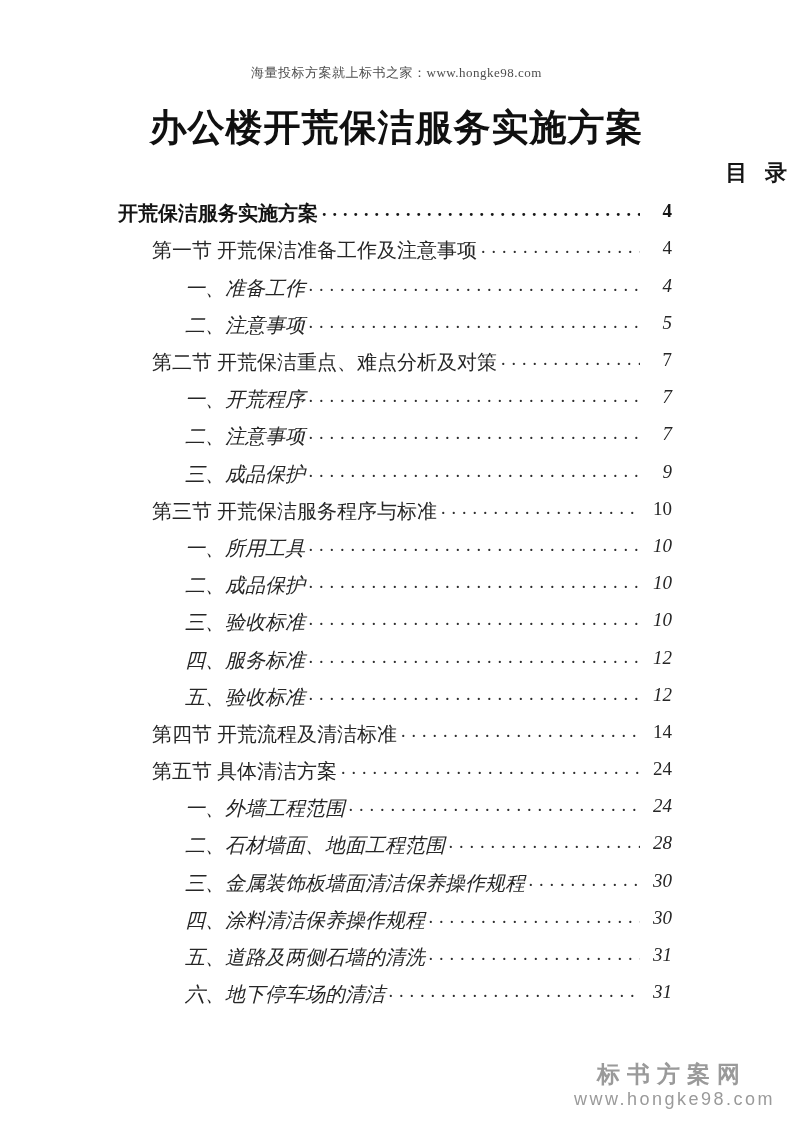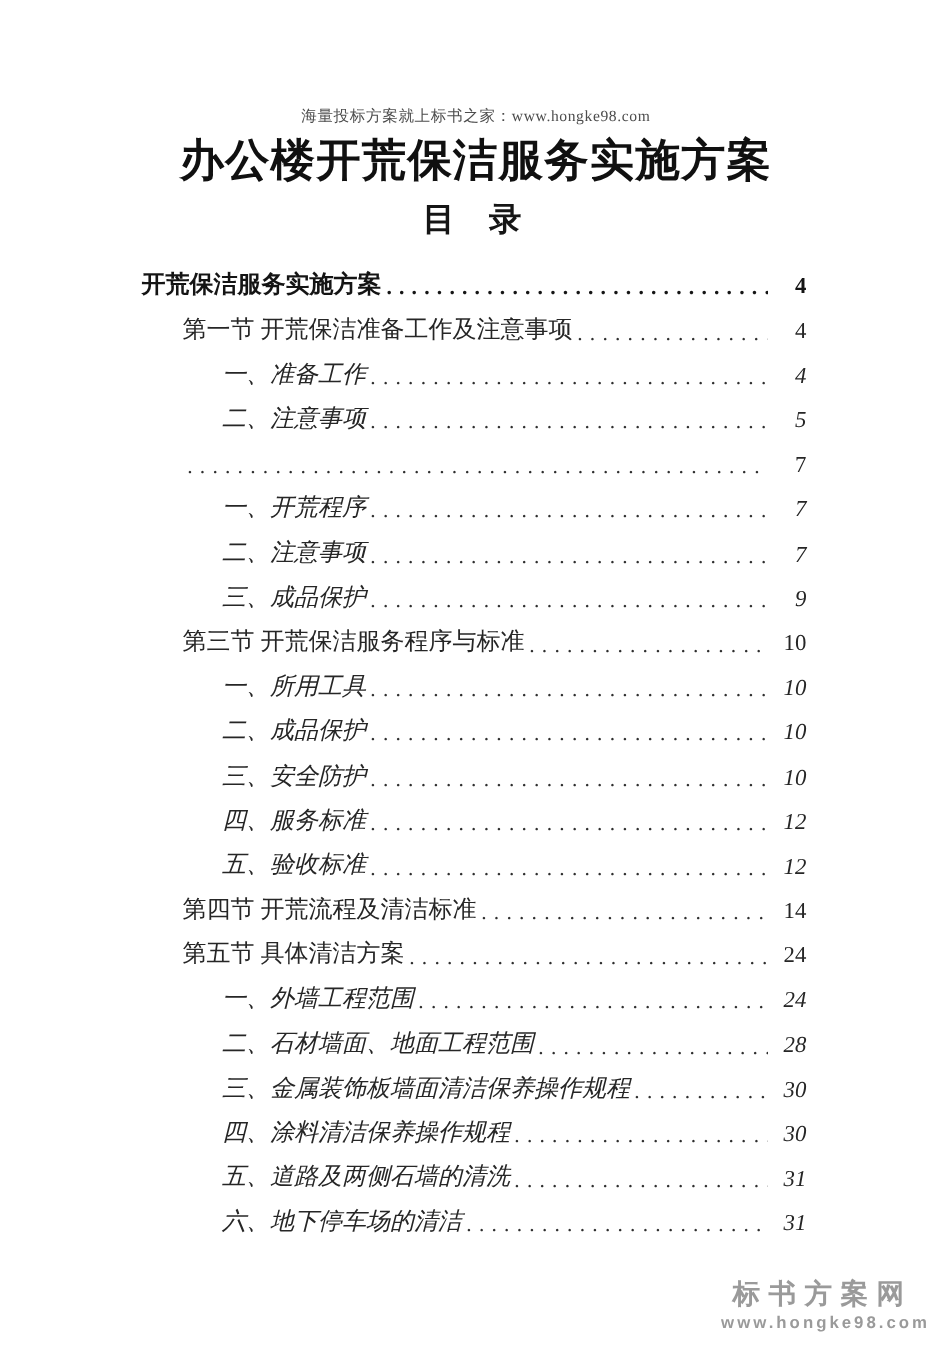--- a/index.html
+++ b/index.html
@@ -6,50 +6,49 @@
   .page {
     position: relative;
     width: 793px;
     height: 1122px;
     background: #ffffff;
     overflow: hidden;
     font-family: "Liberation Serif", "DejaVu Serif", serif;
     color: #1f1f1f;
   }
   .header-note {
-    padding-top: 88px;
+    padding-top: 64px;
     text-align: center;
     font-size: 13px;
     letter-spacing: 0.5px;
     color: #4d4d4d;
   }
   .doc-title {
-    margin-top: 6px;
+    margin-top: 23px;
     text-align: center;
     font-size: 37px;
     font-weight: bold;
     letter-spacing: 1px;
     color: #101010;
     line-height: 1.25;
   }
   .toc-heading {
     margin-top: 7px;
-    text-align: center;
-    font-size: 27px;
+    text-align: right;
+    font-size: 22px;
     font-weight: bold;
     letter-spacing: 6px;
     color: #151515;
-    font-family: Liberation Mono, monospace;
   }
   .toc-list {
     margin: 12px 121px 0 118px; 
   }
   .toc-row {
     display: flex;
-    align-items: flex-end;
+    align-items: flex-start;
     height: 37.2px;
     font-size: 20px;
     color: #262626;
   }
   .toc-row.lv0 { padding-left: 0;  font-weight: bold; color: #141414; }
   .toc-row.lv1 { padding-left: 34px; }
   .toc-row.lv2 { padding-left: 67px; font-style: italic; }
   .toc-label { white-space: nowrap; }
   .toc-dots {
     flex: 1;
@@ -77,22 +76,22 @@
     line-height: 1.1;
   }
   .watermark-name {
     font-size: 23px;
     font-weight: bold;
     letter-spacing: 7px;
     padding-left: 7px; 
   }
   .watermark-url {
     margin-top: 3px;
-    font-size: 14px;
-    font-weight: 700;
+    font-size: 18px;
+    font-weight: 400;
     letter-spacing: 2.5px;
     margin-left: 12px;
   }
 </style>
 </head>
 <body>
 
 <div class="page">
 
   <div class="header-note">海量投标方案就上标书之家：www.hongke98.com</div>
@@ -120,20 +119,21 @@
     <span class="toc-page">4</span>
   </div>
 
   <div class="toc-row lv2">
     <span class="toc-label">二、注意事项</span>
     <span class="toc-dots">..........................................................................................</span>
     <span class="toc-page">5</span>
   </div>
 
   <div class="toc-row lv1">
+    <span class="toc-label">第二节 开荒保洁重点、难点分析及对策</span>
     <span class="toc-dots">..........................................................................................</span>
     <span class="toc-page">7</span>
   </div>
 
   <div class="toc-row lv2">
     <span class="toc-label">一、开荒程序</span>
     <span class="toc-dots">..........................................................................................</span>
     <span class="toc-page">7</span>
   </div>
 
@@ -161,21 +161,21 @@
     <span class="toc-page">10</span>
   </div>
 
   <div class="toc-row lv2">
     <span class="toc-label">二、成品保护</span>
     <span class="toc-dots">..........................................................................................</span>
     <span class="toc-page">10</span>
   </div>
 
   <div class="toc-row lv2">
-    <span class="toc-label">三、安全防护</span>
+    <span class="toc-label">三、验收标准</span>
     <span class="toc-dots">..........................................................................................</span>
     <span class="toc-page">10</span>
   </div>
 
   <div class="toc-row lv2">
     <span class="toc-label">四、服务标准</span>
     <span class="toc-dots">..........................................................................................</span>
     <span class="toc-page">12</span>
   </div>
 

